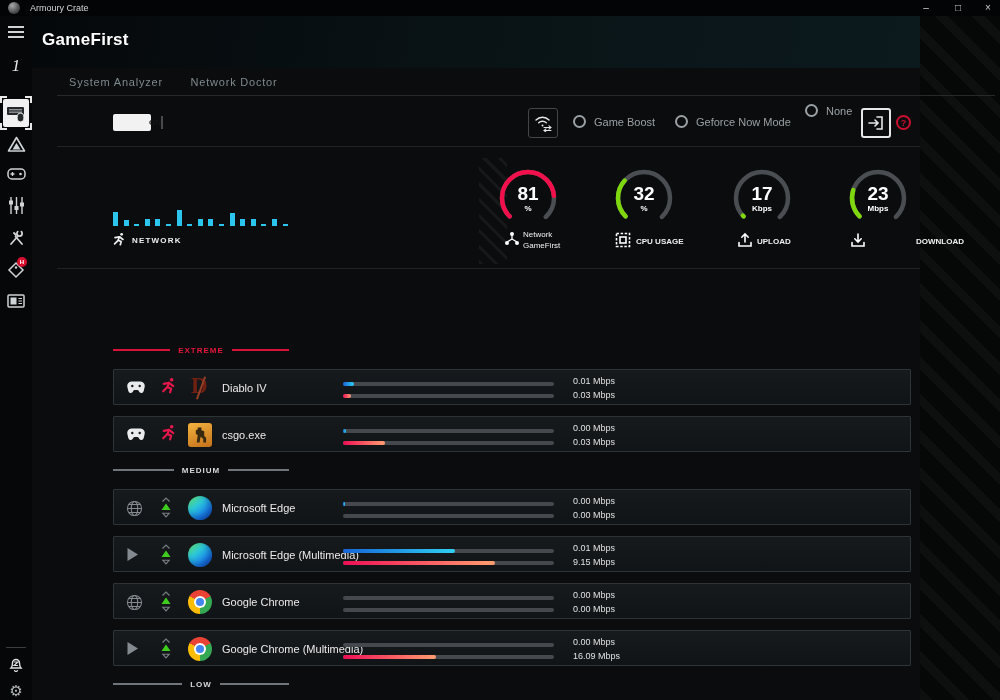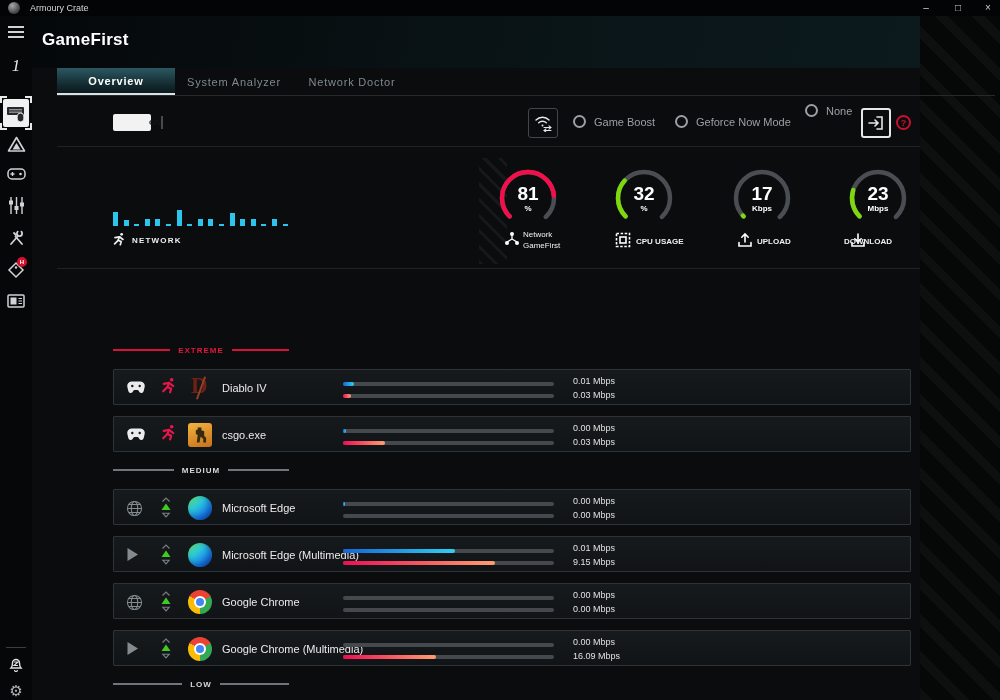--- a/index.html
+++ b/index.html
@@ -193,21 +193,20 @@
           <path d="M3 12 h10 c-1.5-1.5-1.5-3-1.5-5 a3.5 3.5 0 0 0-7 0 c0 2 0 3.5-1.5 5 Z"></path>
           <path d="M6.5 14 a1.5 1.5 0 0 0 3 0" stroke-width="1.2"></path>
           <path d="M6 6 h4 l-4 3.5 h4" stroke-width="1.1"></path>
         </svg>
     </div>
     <div class="sb-ic gear-glyph" style="top:667px">⚙</div>
   </div>
 
   <div class="page-title">GameFirst</div>
   <div class="tabbar" id="tabbar">
-      <div class="tab active">Overview</div>
       <div class="tab">System Analyzer</div>
       <div class="tab">Network Doctor</div>
     </div>
   <div class="tab-underline"></div>
 
   <div class="toggle">
     <span class="lbl">ON</span>
     <span class="knob"></span>
   </div>
   <div class="iconbox" style="left:528px;top:108px">
@@ -315,21 +314,21 @@
       <div class="gauge" style="left: 846px;"><svg width="64" height="64" viewBox="0 0 64 64">
           <g transform="rotate(135 32 32)">
             <circle cx="32" cy="32" r="26" fill="none" stroke="#4a4e52" stroke-width="4.5" stroke-linecap="round" stroke-dasharray="122.52211349000194 163.36281798666926"></circle>
             <circle cx="32" cy="32" r="26" fill="none" stroke="#7fd80e" stroke-width="4.5" stroke-linecap="round" stroke-dasharray="28.180086102700447 163.36281798666926"></circle>
           </g>
         </svg><div class="val">23</div><div class="unit">Mbps</div></div>
       <div class="gicon" style="left: 850px; top: 232px;"><svg width="16" height="16" viewBox="0 0 16 16" fill="none" stroke="#fff" stroke-width="1.6" stroke-linecap="round">
           <path d="M8 2 V10 m-3.2-3.2 L8 10 l3.2-3.2"></path>
           <path d="M2 10.5 v3.5 h12 v-3.5"></path>
         </svg></div>
-      <div class="glabel" style="left: 844px; top: 236px;">
+      <div class="glabel" style="left: 916px; top: 236px;">
         <div>DOWNLOAD</div>
       </div>
     </div>
   <div class="divider" style="top:268px"></div>
 
 
   <div id="qos-list">
       <div class="sec-head">
         <span class="line" style="background: rgb(216, 18, 56);"></span>
         <span class="slbl" style="color: rgb(227, 23, 61);">EXTREME</span>

